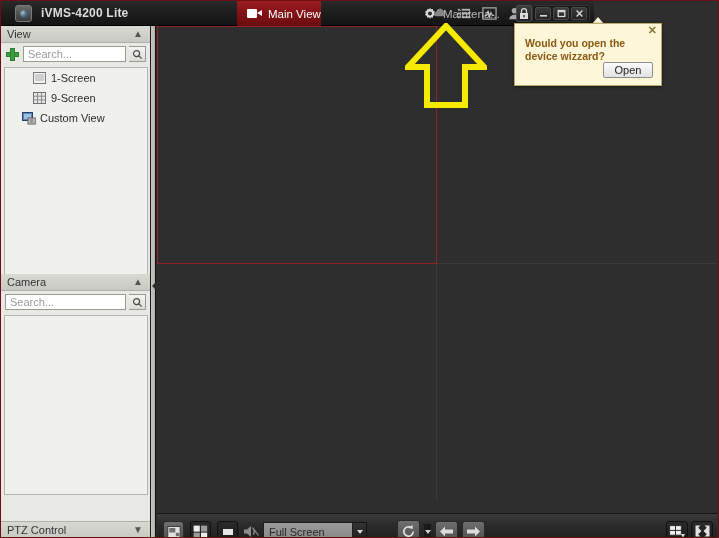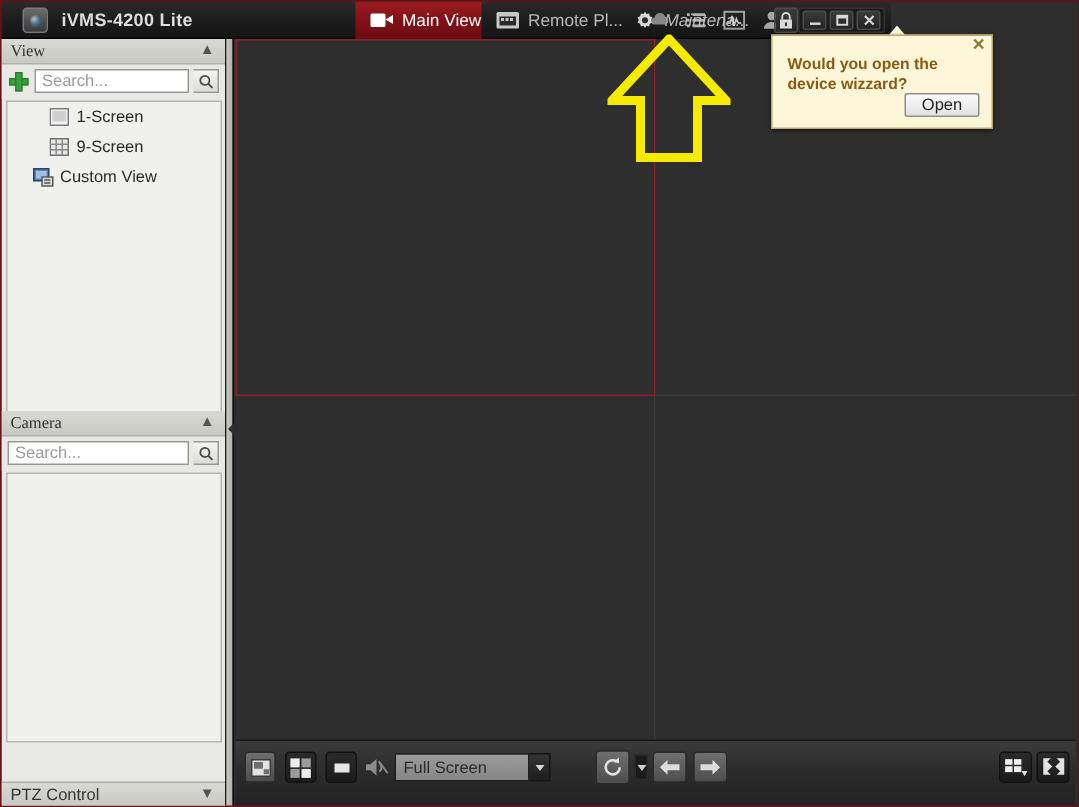--- a/index.html
+++ b/index.html
@@ -53,21 +53,21 @@
     box-sizing: border-box;
     color: #b9b9b9; font-size: 11.5px; white-space: nowrap;
     cursor: default;
   }
   .tab.active {
     background: linear-gradient(to bottom,#9c1d22 0%, #7f1015 55%, #6b0d11 100%);
     color: #ffffff;
   }
   #tab-0 { left: 236px; width: 84px; }
   #tab-1 { left: 320px; width: 92px; }
-  #tab-2 { left: 412px; width: 94px; font-style: italic; }
+  #tab-2 { left: 412px; width: 94px; }
   .tab-label { position: relative; top: 0px; }
 
   .ico-cam {
     position: relative; width: 15px; height: 11px; flex: 0 0 15px;
   }
   .ico-cam::before {
     content:""; position:absolute; left:0; top:1px; width:10px; height:9px;
     background:#fff; border-radius:1px;
   }
   .ico-cam::after {
@@ -122,21 +122,21 @@
     background: #e8e8e4;
     border-right: 1px solid #1c1c1c;
     box-sizing: border-box;
   }
   .panel-head {
     position: relative; height: 17px;
     background: linear-gradient(to bottom,#d9d9d4 0%, #c9c9c3 100%);
     border-bottom: 1px solid #b0b0aa;
     display: flex; align-items: center;
     padding: 0 6px; box-sizing: border-box;
-    color: #333; font-size: 11px; font-family: Liberation Serif, serif;
+    color: #333; font-size: 11px;
   }
   .panel-head .chev { position: absolute; right: 7px; top: 3px; color: #555; font-size: 10px; line-height: 1; }
 
   .search-row {
     display: flex; align-items: center; gap: 3px;
     padding: 3px 4px 4px 4px; box-sizing: border-box;
     background: #e8e8e4;
   }
   .plus-btn {
     width: 15px; height: 15px; flex: 0 0 15px; position: relative;
@@ -243,21 +243,21 @@
   .vpane:nth-child(3), .vpane:nth-child(4) { border-bottom: none; }
 
   
   #arrow-cursor {
     position: absolute; left: 404px; top: 22px; width: 82px; height: 86px;
     pointer-events: none;
   }
 
   
   #toolbar {
-    position: absolute; left: 156px; bottom: 0; right: 1px; height: 44px;
+    position: absolute; left: 156px; bottom: 0; right: 1px; height: 24px;
     background: linear-gradient(to bottom,#3b3b3b 0%, #2c2c2c 45%, #222 100%);
     border-top: 1px solid #161616;
     box-sizing: border-box;
     padding-left: 48px;
   }
   .tb-btn {
     position: absolute; top: 7px; width: 21px; height: 21px;
     background: linear-gradient(to bottom,#6f6f6f,#4d4d4d);
     border: 1px solid #2a2a2a; border-radius: 3px;
     display: flex; align-items: center; justify-content: center;
@@ -332,24 +332,20 @@
 
 <div id="app">
 
   <div id="titlebar">
     <div id="app-logo"></div>
     <div id="app-title">iVMS-4200 Lite</div>
 
     <div class="tab active" id="tab-0">
       <span class="ico-cam"></span>
       <span class="tab-label">Main View</span>
-    </div>
-    <div class="tab" id="tab-1">
-      <span class="ico-film"></span>
-      <span class="tab-label">Remote Pl...</span>
     </div>
     <div class="tab" id="tab-2">
       <span class="ico-gear">
         <svg width="14" height="14" viewBox="0 0 16 16">
           <path fill="#d8d8d8" d="M8 0.8l1 1.9 2.1-.5.6 2.1 2 1-1 1.9 1 1.9-2 1-.6 2.1-2.1-.5-1 1.9-1-1.9-2.1.5-.6-2.1-2-1 1-1.9-1-1.9 2-1 .6-2.1 2.1.5z"></path>
           <circle cx="8" cy="7.5" r="2.3" fill="#2b2b2b"></circle>
         </svg>
       </span>
       <span class="tab-label">Maintena...</span>
     </div>

